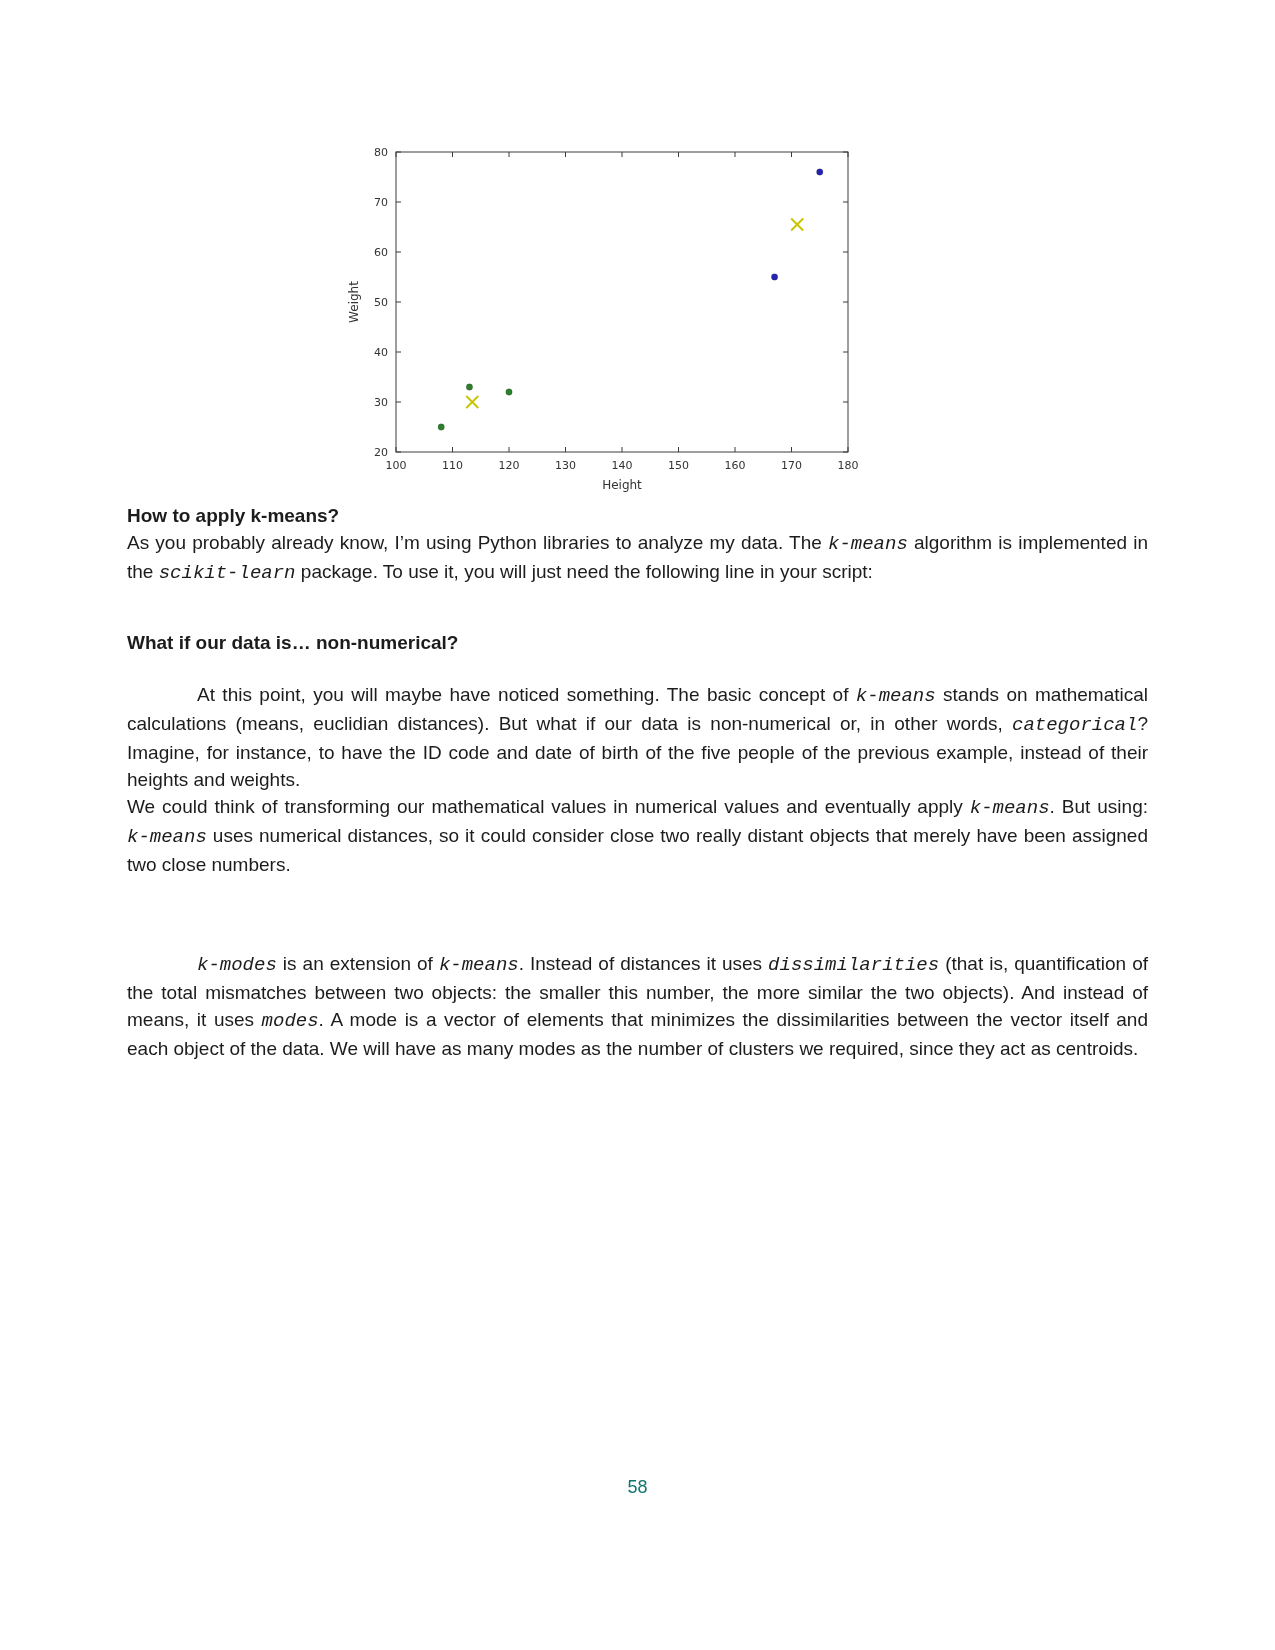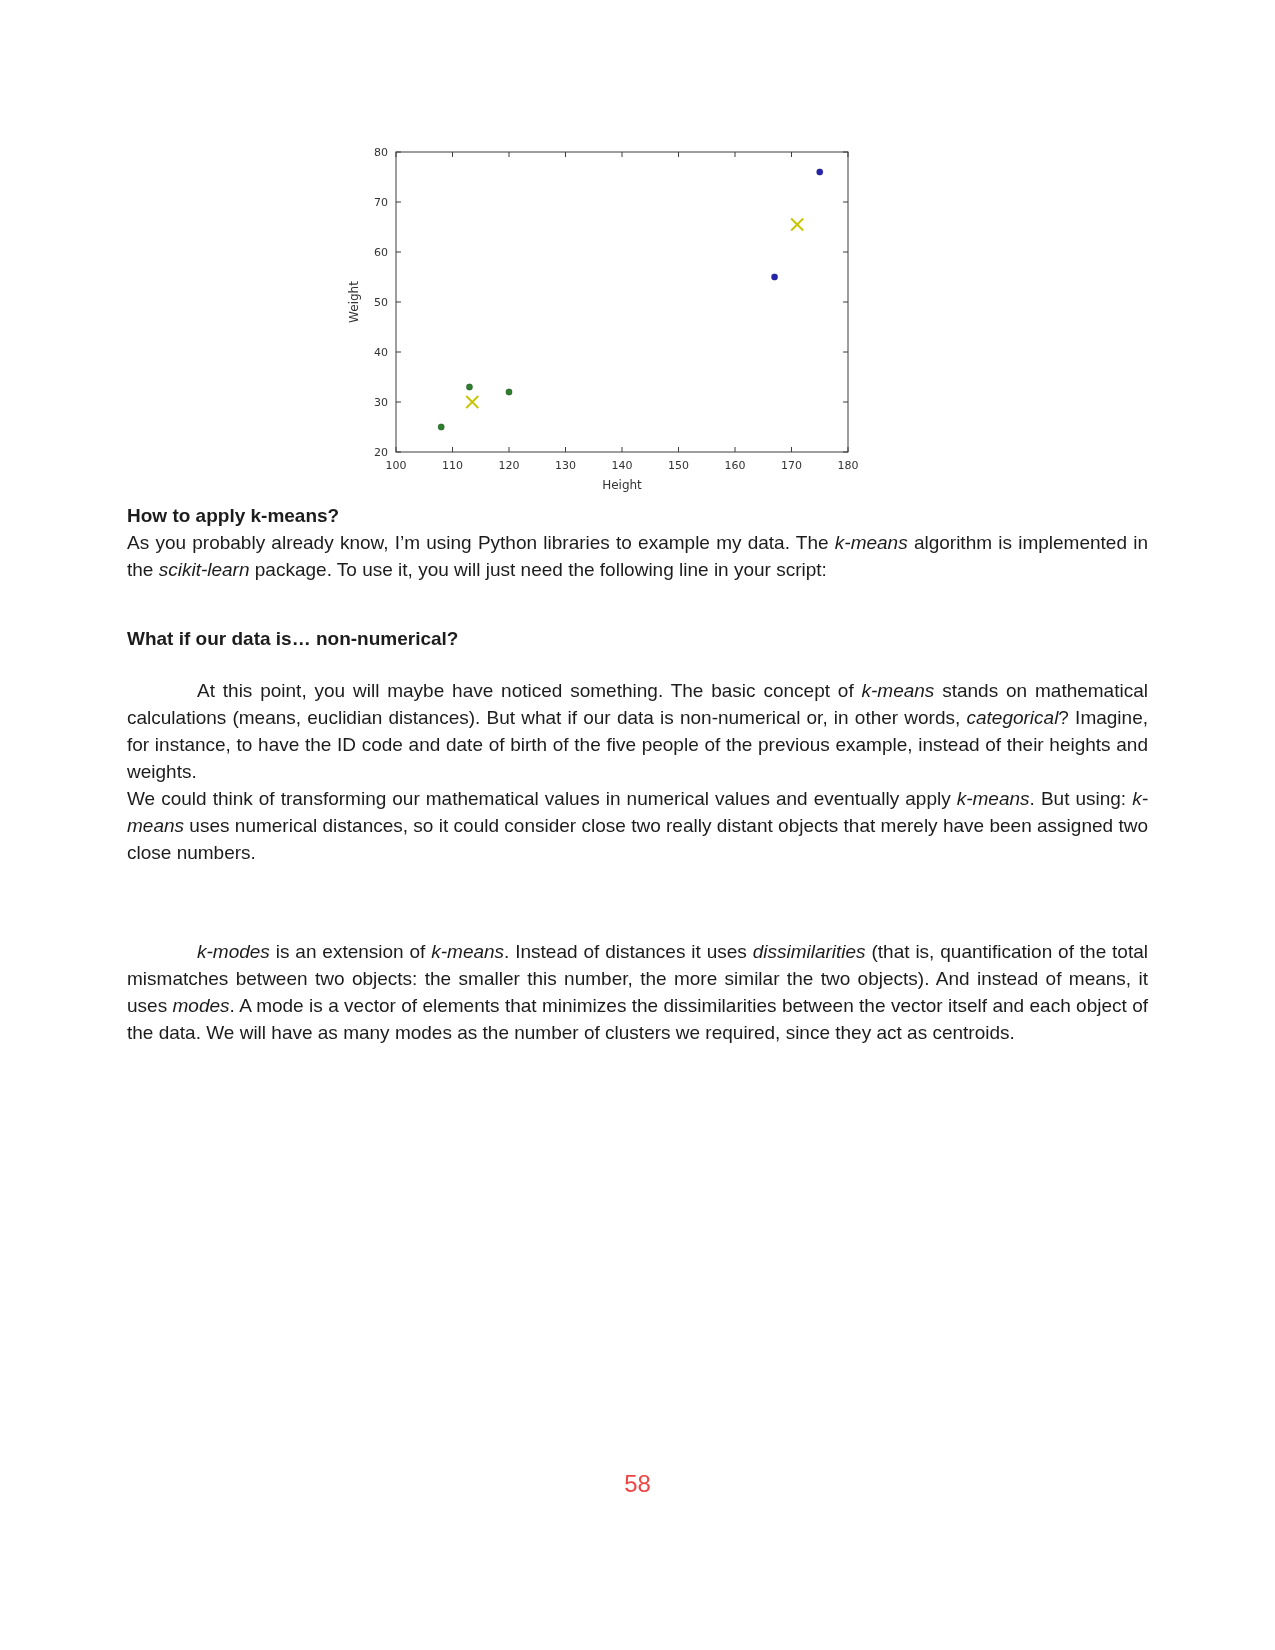--- a/index.html
+++ b/index.html
@@ -31,27 +31,27 @@
   }
   h2.heading.spaced{margin-top:42px;}
   p.body-par{
     font-size:19px;
     line-height:27px;
     text-align:justify;
     margin:0;
   }
   p.body-par.indent{text-indent:70px;}
   p.body-par.gap-large{margin-top:72px;}
-  .it{font-style:italic;}
+  .it{font-style:italic;font-family:Liberation Mono, monospace;}
   .page-number{
     position:absolute;
     bottom:152px;left:0;right:0;
     text-align:center;
-    font-size:24px;
-    color:#ef4444;
+    font-size:18px;
+    color:#0f766e;
   }
 </style>
 </head>
 <body>
 
 <div class="page">
   <div class="content">
 
     <div class="figure">
       <svg width="522" height="352" viewBox="0 0 522 352" xmlns="http://www.w3.org/2000/svg">
@@ -113,21 +113,21 @@
           <circle cx="477.75" cy="32" r="3.2" fill="#2424b0" stroke="#222" stroke-width="0.5" stroke-opacity="0.4"></circle>
           <line x1="124.275" y1="256" x2="136.275" y2="268" stroke="#c8c400" stroke-width="1.8"></line>
           <line x1="124.275" y1="268" x2="136.275" y2="256" stroke="#c8c400" stroke-width="1.8"></line>
           <line x1="449.15" y1="78.5" x2="461.15" y2="90.5" stroke="#c8c400" stroke-width="1.8"></line>
           <line x1="449.15" y1="90.5" x2="461.15" y2="78.5" stroke="#c8c400" stroke-width="1.8"></line>
         </svg>
     </div>
 
     <h2 class="heading">How to apply k-means?</h2>
 
-    <p class="body-par"><span>As you probably already know, I’m using Python libraries to example my data. The </span><span class="it">k-means</span><span> algorithm is implemented in the </span><span class="it">scikit-learn</span><span> package. To use it, you will just need the following line in your script:</span></p>
+    <p class="body-par"><span>As you probably already know, I’m using Python libraries to analyze my data. The </span><span class="it">k-means</span><span> algorithm is implemented in the </span><span class="it">scikit-learn</span><span> package. To use it, you will just need the following line in your script:</span></p>
 
     <h2 class="heading spaced">What if our data is… non-numerical?</h2>
 
     <p class="body-par indent" style="margin-top:25px"><span>At this point, you will maybe have noticed something. The basic concept of </span><span class="it">k-means</span><span> stands on mathematical calculations (means, euclidian distances). But what if our data is non-numerical or, in other words, </span><span class="it">categorical</span><span>? Imagine, for instance, to have the ID code and date of birth of the five people of the previous example, instead of their heights and weights.</span></p>
 
     <p class="body-par"><span>We could think of transforming our mathematical values in numerical values and eventually apply </span><span class="it">k-means</span><span>. But using: </span><span class="it">k-means</span><span> uses numerical distances, so it could consider close two really distant objects that merely have been assigned two close numbers.</span></p>
 
     <p class="body-par indent gap-large"><span class="it">k-modes</span><span> is an extension of </span><span class="it">k-means</span><span>. Instead of distances it uses </span><span class="it">dissimilarities</span><span> (that is, quantification of the total mismatches between two objects: the smaller this number, the more similar the two objects). And instead of means, it uses </span><span class="it">modes</span><span>. A mode is a vector of elements that minimizes the dissimilarities between the vector itself and each object of the data. We will have as many modes as the number of clusters we required, since they act as centroids.</span></p>
 
   </div>

